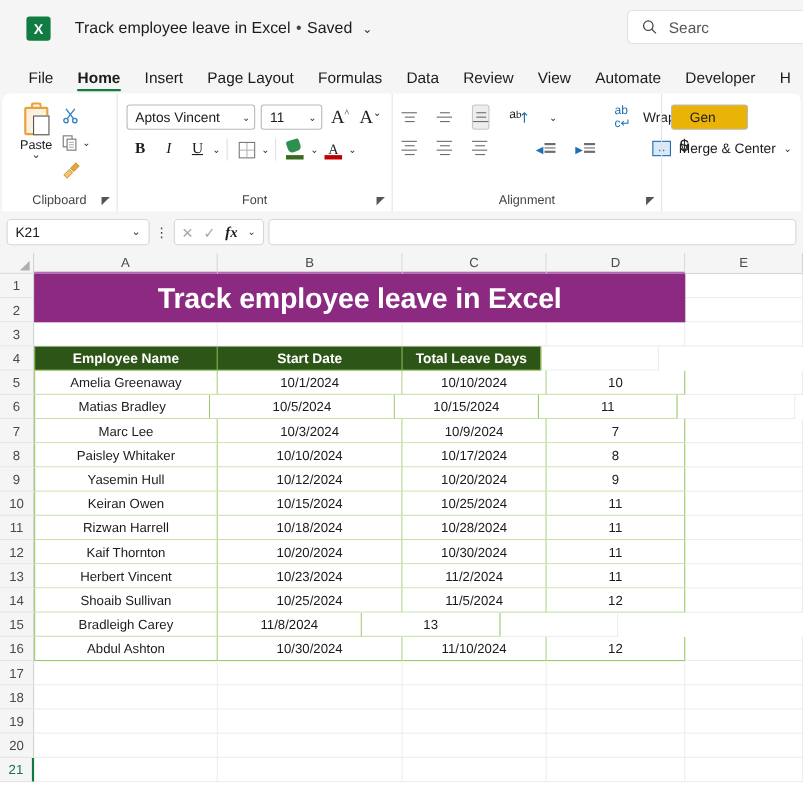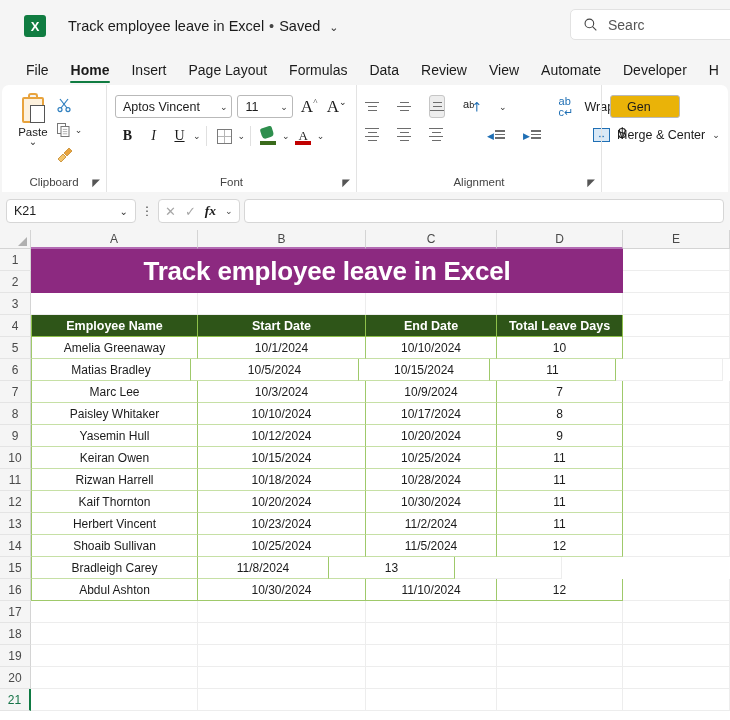--- a/index.html
+++ b/index.html
@@ -700,21 +700,20 @@
         <div class="cell empty" style="width:167px"></div>
         <div class="cell empty" style="width:168px"></div>
         <div class="cell empty" style="width:131px"></div>
         <div class="cell empty" style="width:126px"></div>
         <div class="cell empty" style="width:107px"></div>
       </div>
 
       <div class="sheetrow hdr-row">
         <div class="cell hdr-cell first" style="width:167px">Employee Name</div>
         <div class="cell hdr-cell" style="width:168px">Start Date</div>
-        <div class="cell hdr-cell" style="width:131px">End Date</div>
         <div class="cell hdr-cell" style="width:126px">Total Leave Days</div>
         <div class="cell empty" style="width:107px"></div>
       </div>
 
       <div class="sheetrow">
         <div class="cell data-cell first" style="width:167px">Amelia Greenaway</div>
         <div class="cell data-cell" style="width:168px">10/1/2024</div>
         <div class="cell data-cell" style="width:131px">10/10/2024</div>
         <div class="cell data-cell" style="width:126px">10</div>
         <div class="cell empty" style="width:107px"></div>

